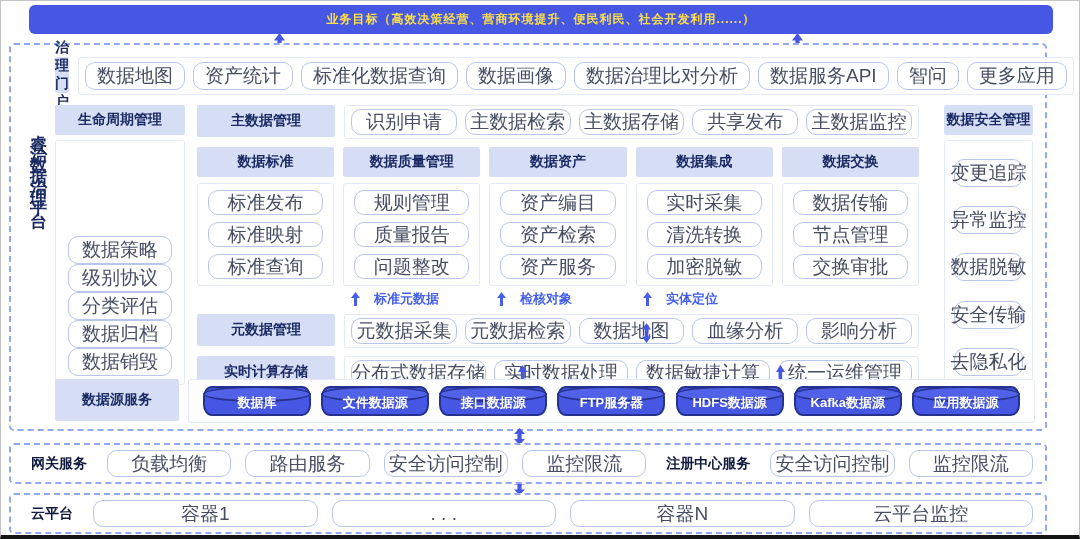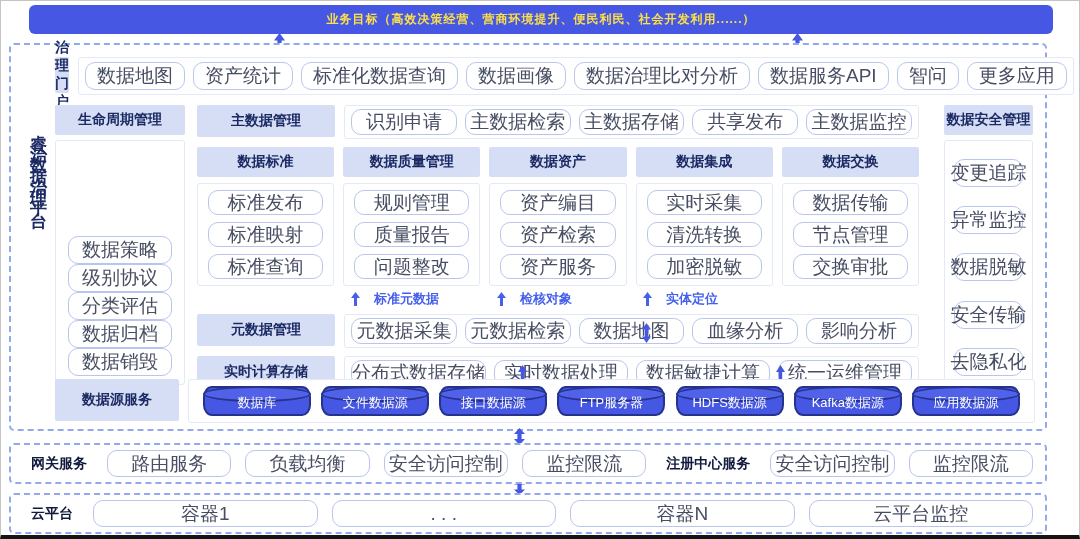--- a/index.html
+++ b/index.html
@@ -61,21 +61,21 @@
 
   
   .ds-row { position:absolute; left:44px; right:10px; bottom:6px; height:44px; display:flex; gap:9px; }
   .ds-row .sec-label { width:124px; height:42px; }
   .ds-panel { flex:1; display:flex; align-items:center; justify-content:space-around; padding:0 14px; gap:10px; }
   .cyl { position:relative; flex:1; max-width:108px; height:30px; background:#4557e3;
          border:2px solid #25338f; border-radius:9px/11px; }
   .cyl::before { content:""; position:absolute; left:-2px; right:-2px; top:-2px; height:12px;
                  background:#5262e8; border:2px solid #25338f; border-radius:50%; }
   .cyl span { position:absolute; inset:0; top:3px; z-index:2; display:flex; align-items:center; justify-content:center;
-              color:#fff; font-size:13px; font-weight:normal; }
+              color:#fff; font-size:13px; font-weight:bold; }
 
   
   .foot-row { position:absolute; left:14px; right:12px; top:6px; bottom:6px; display:flex; align-items:center; gap:14px; }
   .bold-label { color:#111a3d; font-weight:bold; font-size:14px; white-space:nowrap; padding:0 6px; }
   .foot-row .btn { flex:1; height:27px; }
 
   .varrow { position:absolute; }
   .varrow svg { display:block; }
 </style>
 </head>
@@ -288,22 +288,22 @@
   </div>
   <div class="varrow" style="left:512px;top:478px;">
     <svg width="13" height="16" viewBox="0 0 13 16">
         <path d="M6.5 0 L12 5.5 H8.6 V10.5 H12 L6.5 16 L1 10.5 H4.4 V5.5 H1 Z" fill="#4557e3"></path>
       </svg>
   </div>
 
   <div class="dashed gw-box">
     <div class="foot-row">
       <div class="bold-label">网关服务</div>
+      <div class="btn">负载均衡</div>
       <div class="btn">路由服务</div>
-      <div class="btn">负载均衡</div>
       <div class="btn">安全访问控制</div>
       <div class="btn">监控限流</div>
       <div class="bold-label">注册中心服务</div>
       <div class="btn">安全访问控制</div>
       <div class="btn">监控限流</div>
     </div>
   </div>
 
   <div class="dashed cloud-box">
     <div class="foot-row">

